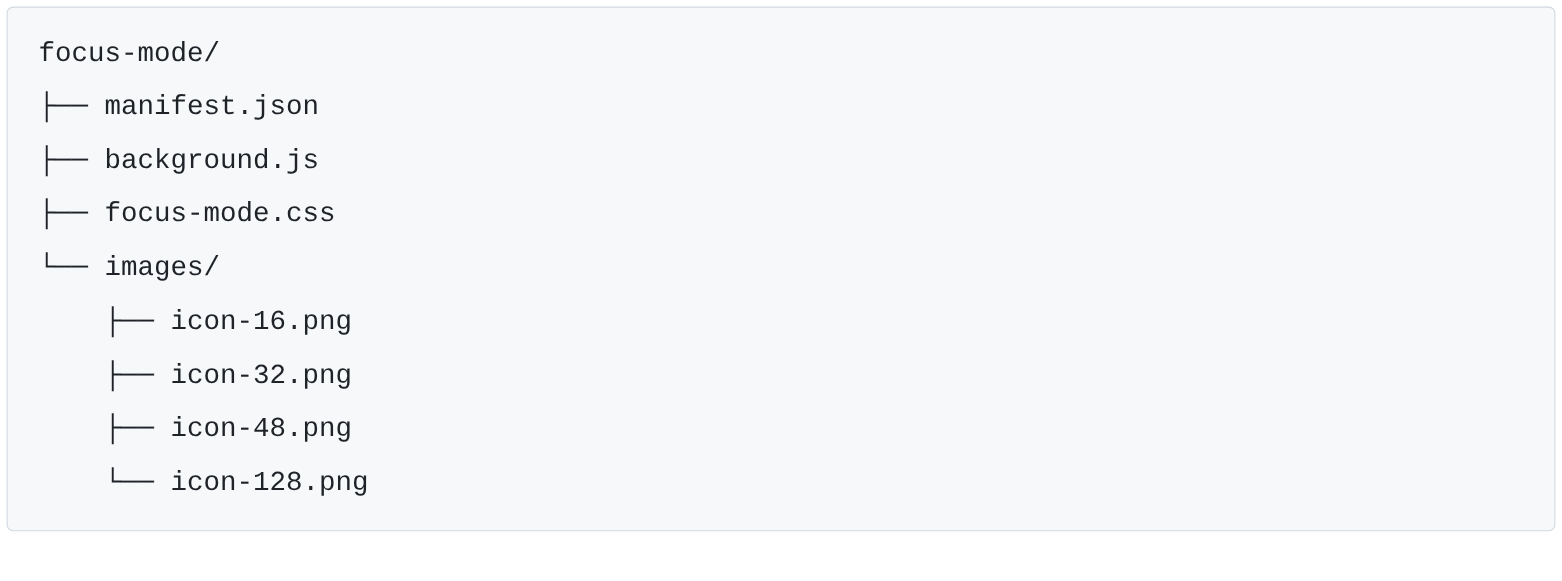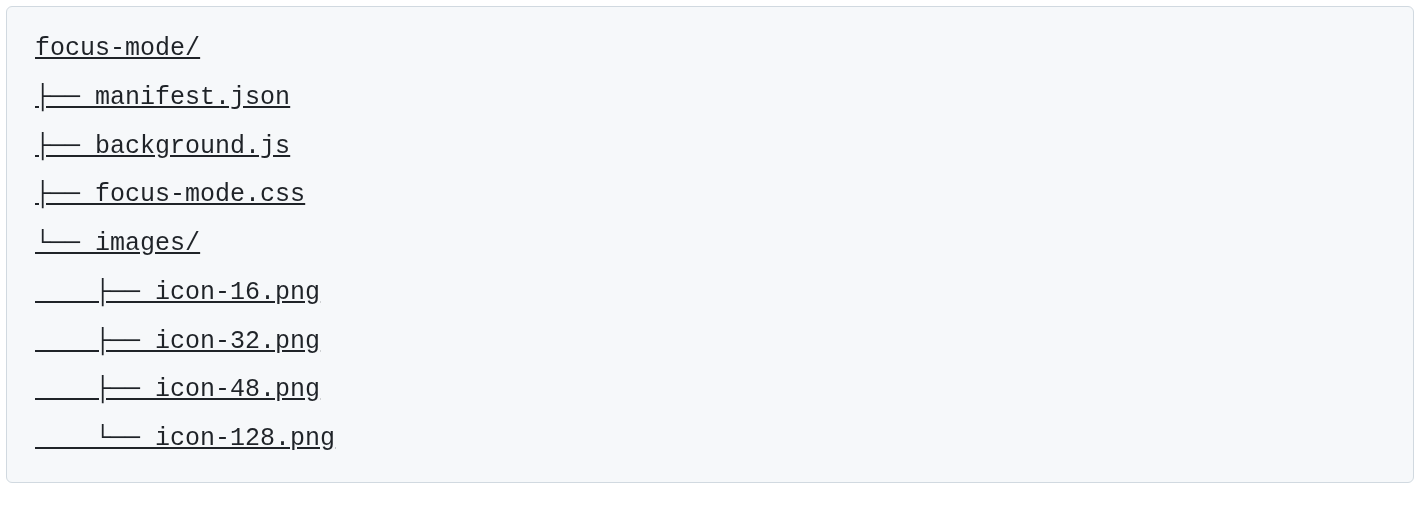--- a/index.html
+++ b/index.html
@@ -1,19 +1,18 @@
 <!DOCTYPE html>
 <html><head>
   <meta charset="utf-8">
   <style>
     * {
       margin: 0;
       padding: 0;
       box-sizing: border-box;
-      text-decoration: underline;
     }
     body {
       background: #ffffff;
       font-family: ui-monospace, SFMono-Regular, "SF Mono", Menlo, Consolas, "Liberation Mono", monospace;
       padding: 6px;
     }
     .code-block {
       background: #f6f8fa;
       border: 1px solid #d1d9e0;
       border-radius: 6px;

